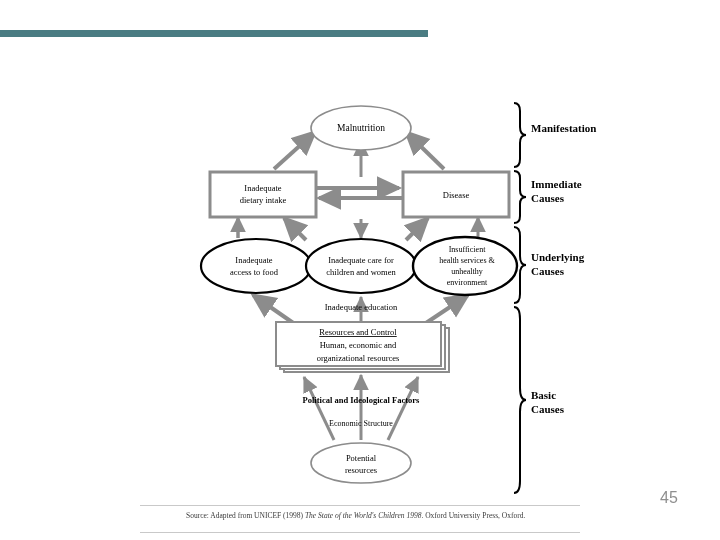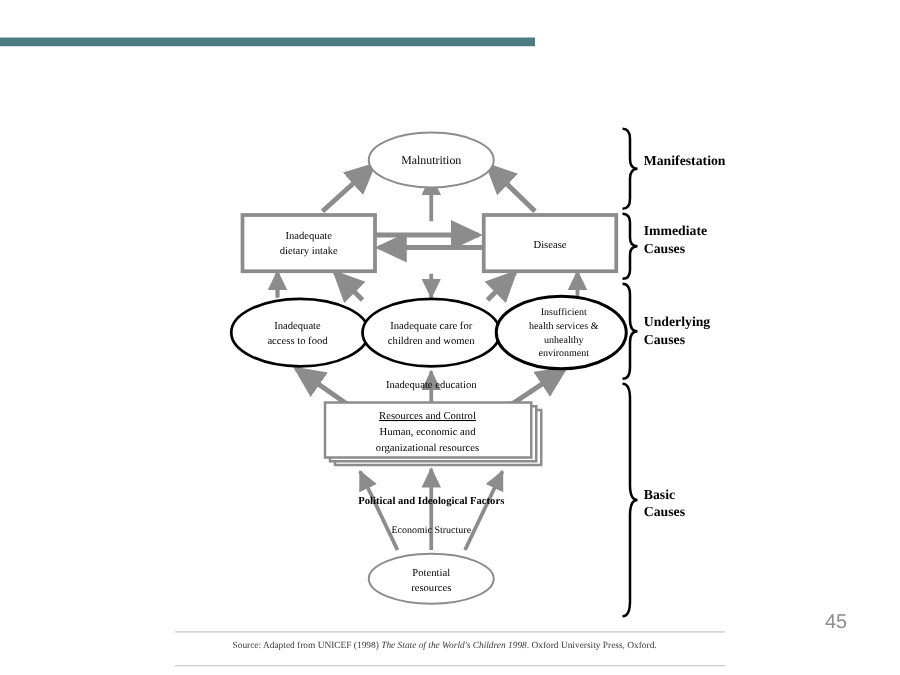--- a/index.html
+++ b/index.html
@@ -40,21 +40,21 @@
     letter-spacing: 0px;
     white-space: nowrap;
   }
   #slide-title .ul {
     border-bottom: 3px solid #ED9A3E;
     padding-bottom: 1px;
   }
   
   #diagram {
     position: absolute;
-    left: 0;
+    left: 16px;
     top: 95px;
     width: 689px;
     height: 400px;
   }
   #diagram svg {
     display: block;
   }
   .dg-text {
     font-family: "Liberation Serif", serif;
     fill: #000;

